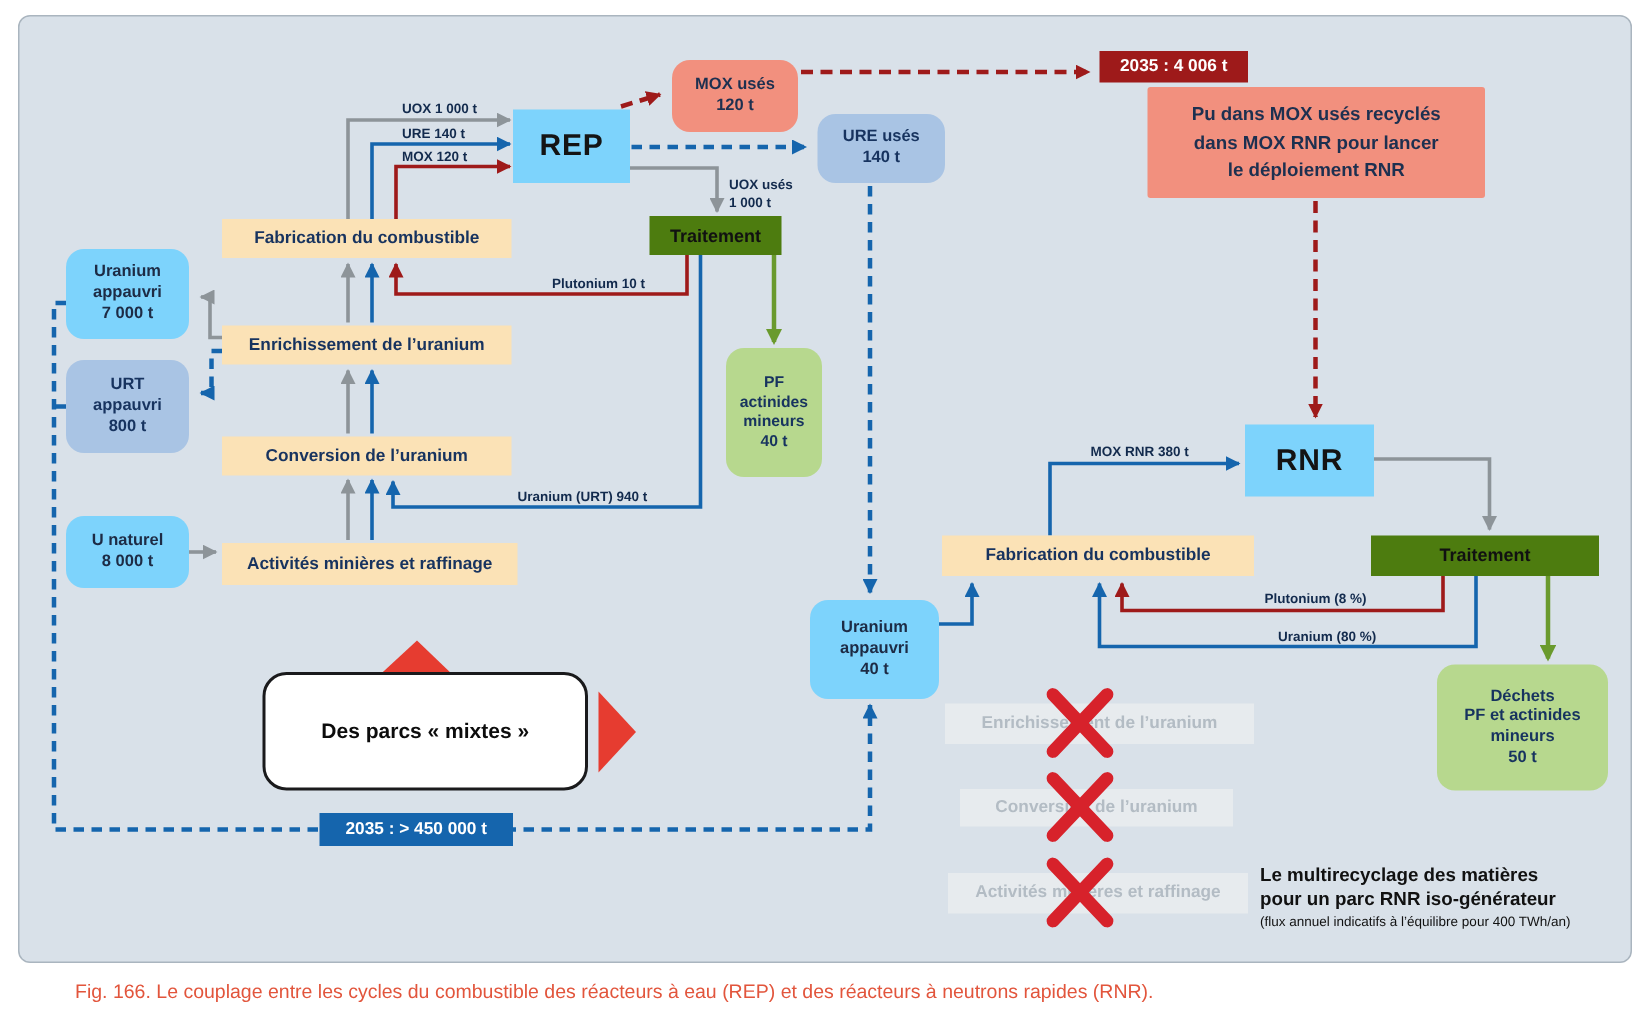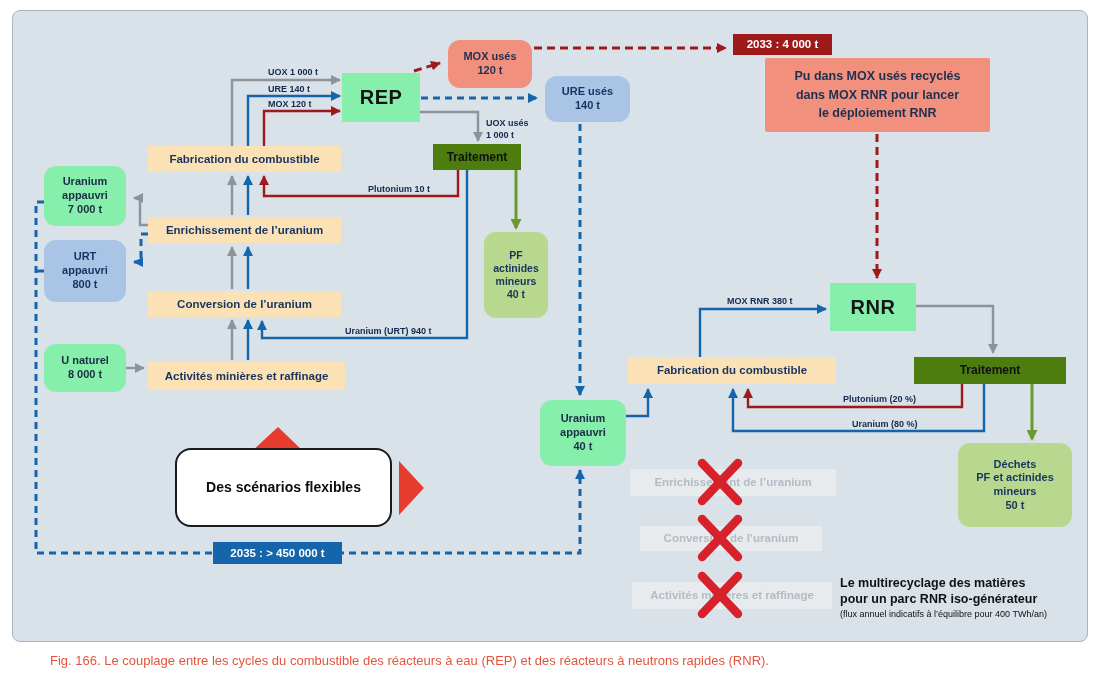--- a/index.html
+++ b/index.html
@@ -5,21 +5,21 @@
   * { margin:0; padding:0; box-sizing:border-box; }
   html,body { width:1100px; height:679px; }
   body { position:relative; background:#ffffff; font-family:"Liberation Sans", sans-serif; overflow:hidden; }
   .panel { position:absolute; left:12px; top:10px; width:1076px; height:632px; background:#d9e1e9; border:1px solid #aab5bf; border-radius:8px; z-index:0; }
   svg.layer { position:absolute; left:0; top:0; pointer-events:none; }
   #arrows { z-index:1; }
   #overlay { z-index:3; }
   .box { position:absolute; z-index:2; display:flex; flex-direction:column; align-items:center; justify-content:center;
          text-align:center; font-weight:bold; white-space:pre-line; line-height:1.25; }
   .tan     { background:#fbe2b6; color:#17335f; font-size:11.5px; }
-  .graybox { background:#86efac; color:#1d1d1d; font-size:11px; color:#1d2b45; }
+  .graybox { background:#7dd3fc; color:#1d1d1d; font-size:11px; color:#1d2b45; }
   .bluebox { background:#a9c4e4; color:#17335f; font-size:11px; }
   .salmon  { background:#f2907e; color:#1d3050; font-size:11px; }
   .greenbox{ background:#b7d88e; color:#17335f; font-size:10.5px; }
   .whitebox{ background:#4d7c0f; color:#111111; font-size:12px; }
   .r12 { border-radius:12px; }
   .reactor { font-size:20px; letter-spacing:0.5px; color:#141414; }
   .tag { color:#ffffff; font-size:11.5px; white-space:nowrap; }
   .tag.redtag  { background:#9e1a1a; }
   .tag.bluetag { background:#1565ad; }
   .punote { border-radius:2px; font-size:12.5px; line-height:1.5; }
@@ -122,27 +122,27 @@
 <div class="box bluebox r12" style="left:44px;top:240px;width:82px;height:62px">URT
 appauvri
 800 t</div>
 <div class="box graybox r12" style="left:44px;top:344px;width:82px;height:48px">U naturel
 8 000 t</div>
 <div class="box greenbox r12" style="left:484px;top:232px;width:64px;height:86px">PF
 actinides
 mineurs
 40 t</div>
 
-<div class="box tag redtag" style="left:733px;top:34px;width:99px;height:21px">2033 : 4 000 t</div>
+<div class="box tag redtag" style="left:733px;top:34px;width:99px;height:21px">2035 : 4 006 t</div>
 <div class="box salmon punote" style="left:765px;top:58px;width:225px;height:74px">Pu dans MOX usés recyclés
 dans MOX RNR pour lancer
 le déploiement RNR</div>
 
 <div class="box parcs" style="left:175px;top:448px;width:217px;height:79px">
-  <div class="pl">Des scénarios flexibles</div>
+  <div class="pl">Des parcs « mixtes »</div>
 </div>
 <div class="box tag bluetag" style="left:213px;top:542px;width:129px;height:22px">2035 : &gt; 450 000 t</div>
 
 <div class="box graybox r12" style="left:540px;top:400px;width:86px;height:66px">Uranium
 appauvri
 40 t</div>
 <div class="box graybox reactor" style="left:830px;top:283px;width:86px;height:48px">RNR</div>
 <div class="box tan" style="left:628px;top:357px;width:208px;height:27px">Fabrication du combustible</div>
 <div class="box whitebox" style="left:914px;top:357px;width:152px;height:27px">Traitement</div>
 <div class="box greenbox r12" style="left:958px;top:443px;width:114px;height:84px;font-size:11px">Déchets
@@ -155,21 +155,21 @@
 <div class="box disabled-box" style="left:632px;top:582px;width:200px;height:27px">Activités minières et raffinage</div>
 
 <span class="flow-label" style="left:268px;top:67px">UOX 1 000 t</span>
 <span class="flow-label" style="left:268px;top:84px">URE 140 t</span>
 <span class="flow-label" style="left:268px;top:99px">MOX 120 t</span>
 <span class="flow-label" style="left:486px;top:118px">UOX usés
 1 000 t</span>
 <span class="flow-label" style="left:368px;top:184px">Plutonium 10 t</span>
 <span class="flow-label" style="left:345px;top:326px">Uranium (URT) 940 t</span>
 <span class="flow-label" style="left:727px;top:296px">MOX RNR 380 t</span>
-<span class="flow-label" style="left:843px;top:394px">Plutonium (20 %)</span>
+<span class="flow-label" style="left:843px;top:394px">Plutonium (8 %)</span>
 <span class="flow-label" style="left:852px;top:419px">Uranium (80 %)</span>
 
 <div class="note">
   <div class="n1">Le multirecyclage des matières</div>
   <div class="n1">pour un parc RNR iso-générateur</div>
   <div class="n3">(flux annuel indicatifs à l’équilibre pour 400 TWh/an)</div>
 </div>
 
 <div class="caption">Fig. 166. Le couplage entre les cycles du combustible des réacteurs à eau (REP) et des réacteurs à neutrons rapides (RNR).</div>
 

